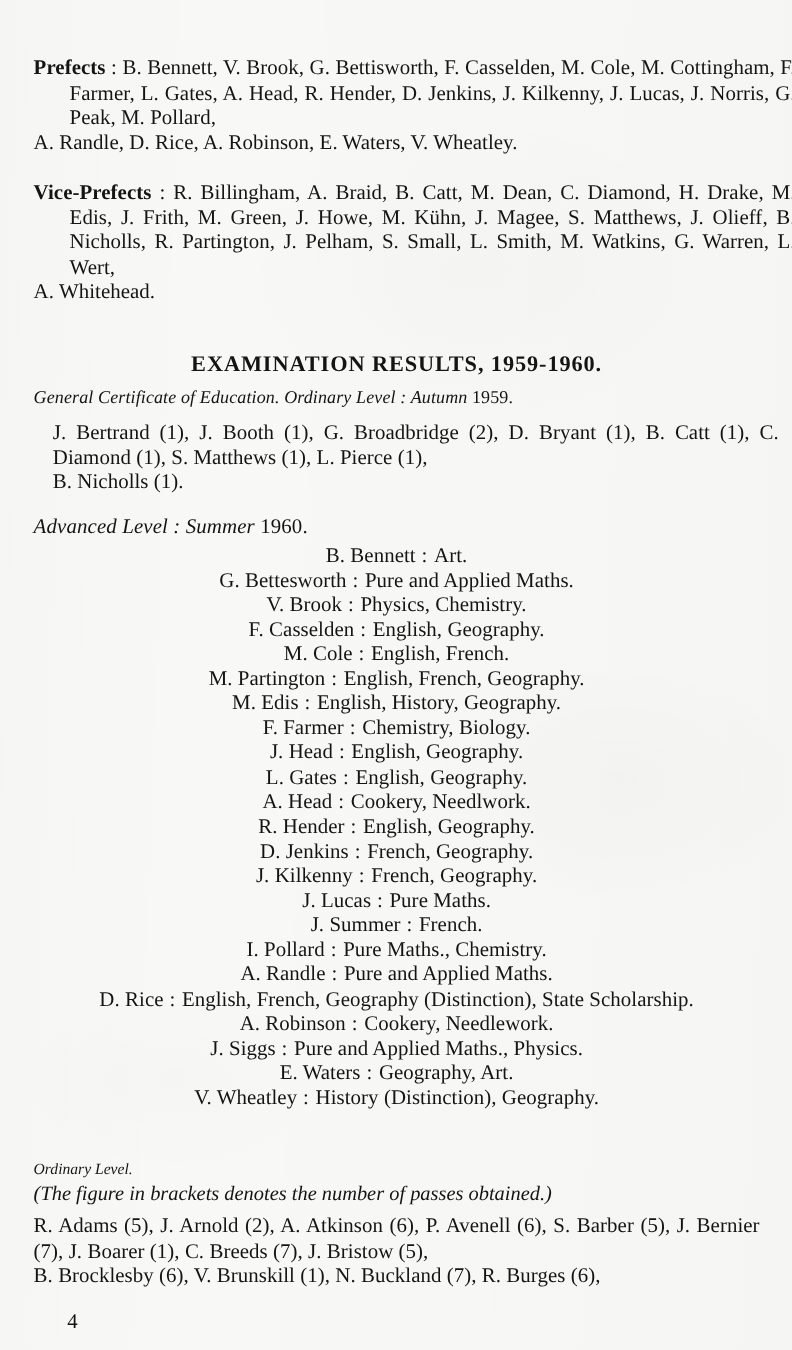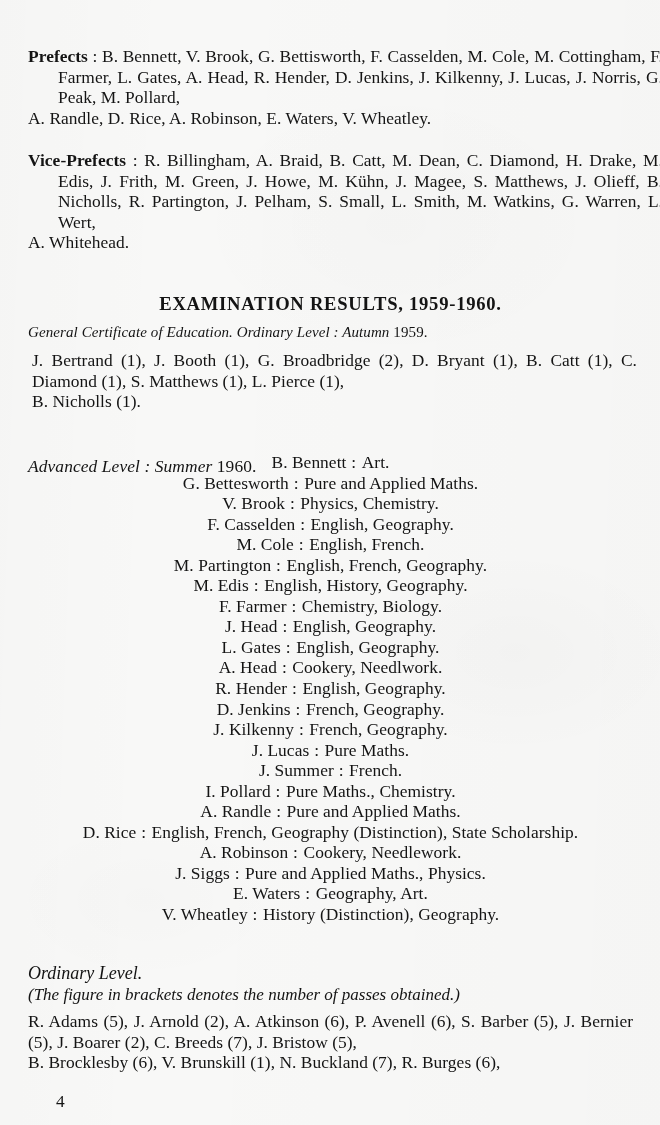--- a/index.html
+++ b/index.html
@@ -69,41 +69,41 @@
     font-weight: bold;
     letter-spacing: 0.75px;
   }
 
   
   #gce-subhead {
     position: absolute; left: 0; top: 324px; width: 605px;
     font-style: italic; font-size: 15px; letter-spacing: 0.1px;
   }
   #gce-subhead .rm { font-style: normal; }
-  #gce-names { position: absolute; left: 4px; top: 350px; width: 605px; }
+  #gce-names { position: absolute; left: 16px; top: 350px; width: 605px; }
 
   
   #adv-subhead {
     position: absolute; left: 0; top: 428px; width: 605px;
-    font-style: italic; font-size: 17.4px; letter-spacing: 0.1px; margin-top: 28px;
+    font-style: italic; font-size: 17.4px; letter-spacing: 0.1px;
   }
   #adv-subhead .rm { font-style: normal; }
   #adv-list { position: absolute; left: 0; top: 452px; width: 605px; text-align: center; }
   #adv-list .row {
     font-size: 17.4px;
     line-height: 20.55px;
     white-space: nowrap;
     letter-spacing: 0.05px;
   }
   #adv-list .row .sep { letter-spacing: 0.6px; }
 
   
   #ord-subhead {
     position: absolute; left: 0; top: 963px; width: 605px;
-    font-style: italic; font-size: 18px; line-height: 21px;
+    font-style: italic; font-size: 13px; line-height: 21px;
   }
   #ord-note {
     position: absolute; left: 0; top: 984px; width: 605px;
     font-style: italic; font-size: 17px; line-height: 21px;
   }
   #ord-names { position: absolute; left: 0; top: 1011px; width: 605px; }
 
   
   #folio {
     position: absolute;
@@ -171,20 +171,20 @@
       <div class="row"><span>J. Siggs</span><span class="sep"> :  </span><span>Pure and Applied Maths., Physics.</span></div>
       <div class="row"><span>E. Waters</span><span class="sep"> :  </span><span>Geography, Art.</span></div>
       <div class="row"><span>V. Wheatley</span><span class="sep"> :  </span><span>History (Distinction), Geography.</span></div>
     </div>
 
     <div id="ord-subhead">Ordinary Level.</div>
     <div id="ord-note">(The figure in brackets denotes the number of passes obtained.)</div>
 
     <div id="ord-names" class="blk">
       <span>R. Adams (5), J. Arnold (2), A. Atkinson (6), P. Avenell (6), S.</span>
-      <span>Barber (5), J. Bernier (5), J. Boarer (2), C. Breeds (7), J. Bristow (5),</span>
+      <span>Barber (5), J. Bernier (7), J. Boarer (1), C. Breeds (7), J. Bristow (5),</span>
       <span class="tail">B. Brocklesby (6), V. Brunskill (1), N. Buckland (7), R. Burges  (6),</span>
     </div>
 
     <div id="folio">4</div>
 
   </div>
 </div>
 
 </body></html>

